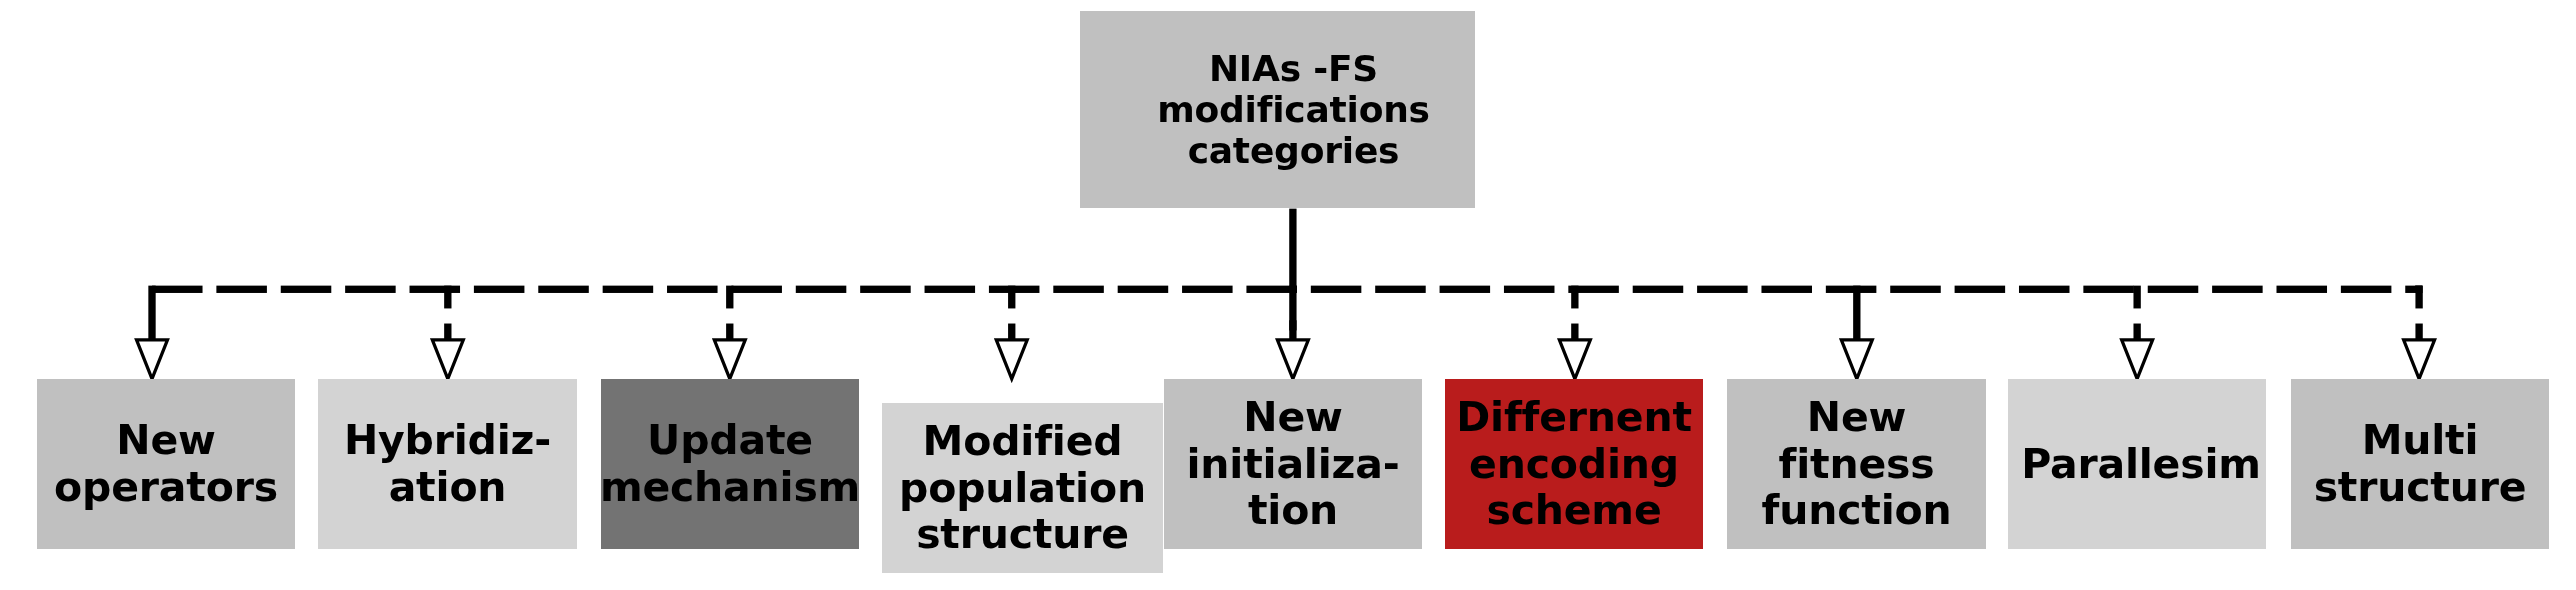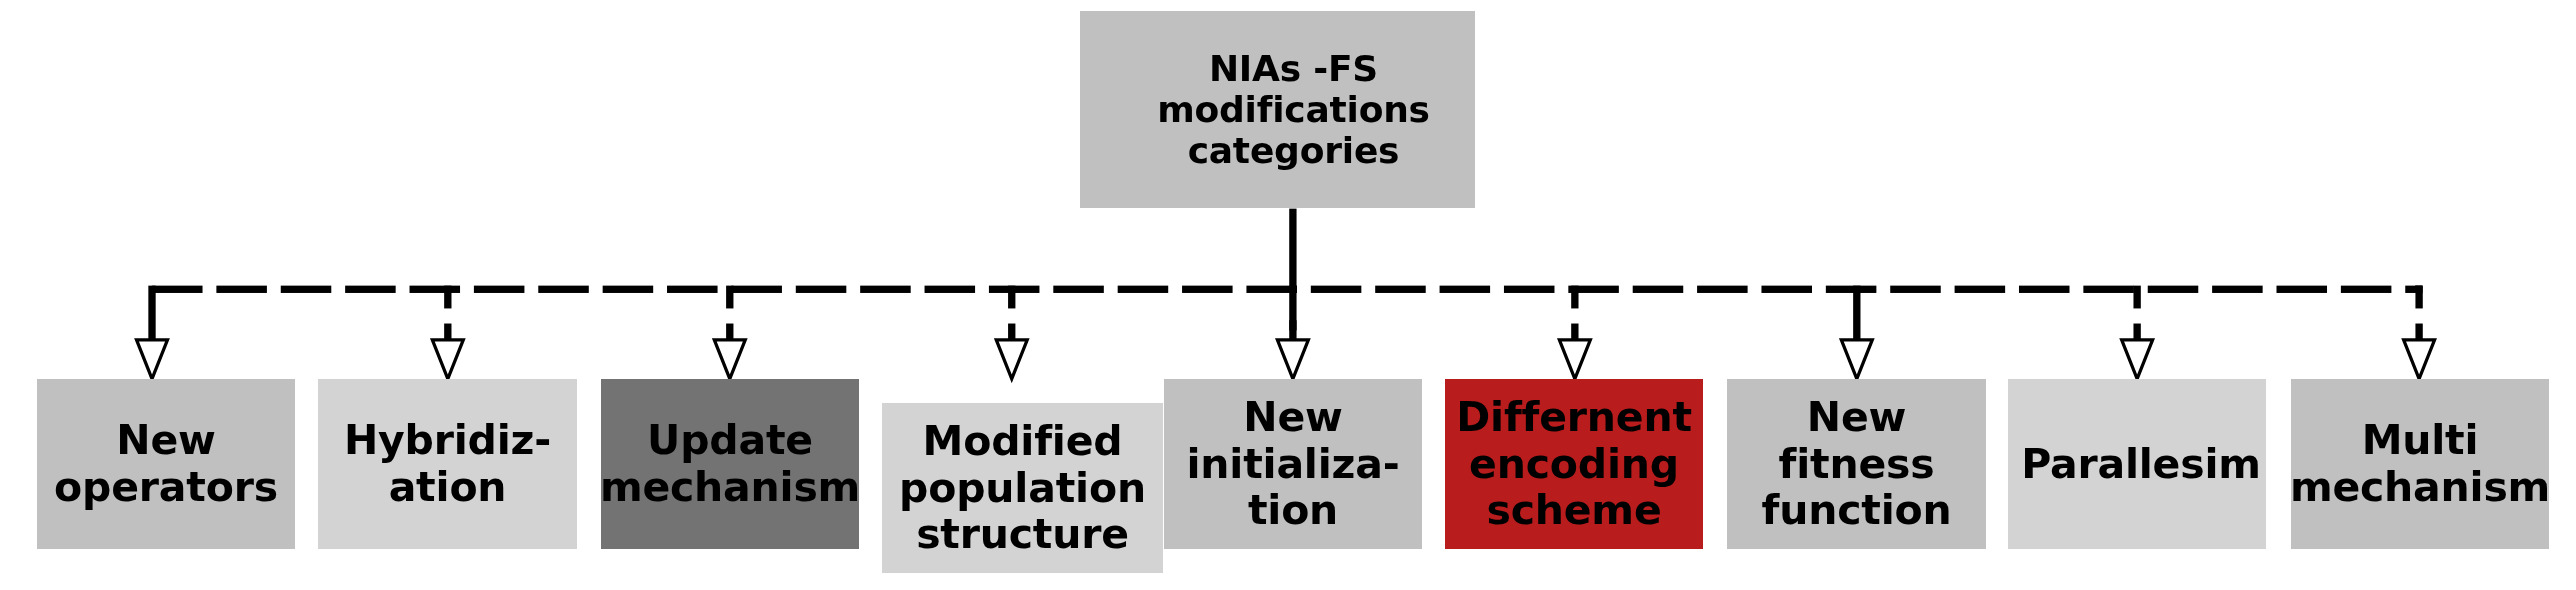--- a/index.html
+++ b/index.html
@@ -149,17 +149,17 @@
 initializa-
 tion</span></div>
       <div class="node-box leaf-node multi-line" style="left: 1445px; top: 379px; width: 258px; height: 170px; background: #b91c1c;"><span>Differnent
 encoding
 scheme</span></div>
       <div class="node-box leaf-node multi-line" style="left: 1727px; top: 379px; width: 259px; height: 170px; background: rgb(192, 192, 192);"><span>New
 fitness
 function</span></div>
       <div class="node-box leaf-node single-line" style="left: 2008px; top: 379px; width: 258px; height: 170px; background: rgb(211, 211, 211);"><span>Parallesim</span></div>
       <div class="node-box leaf-node multi-line" style="left: 2291px; top: 379px; width: 258px; height: 170px; background: rgb(192, 192, 192);"><span>Multi
-mechanism</span></div>
+structure</span></div>
     </div>
 
 </div>
 
 
 </body></html>

